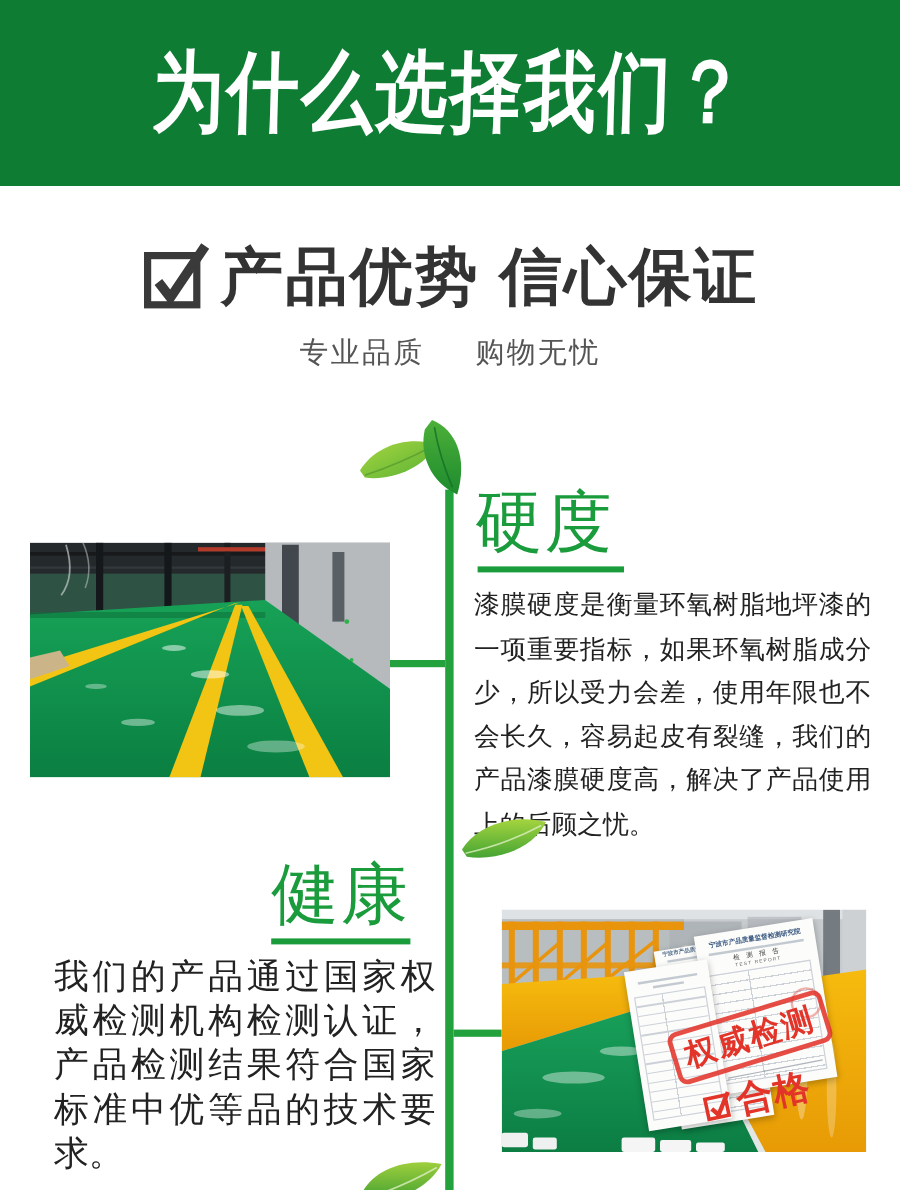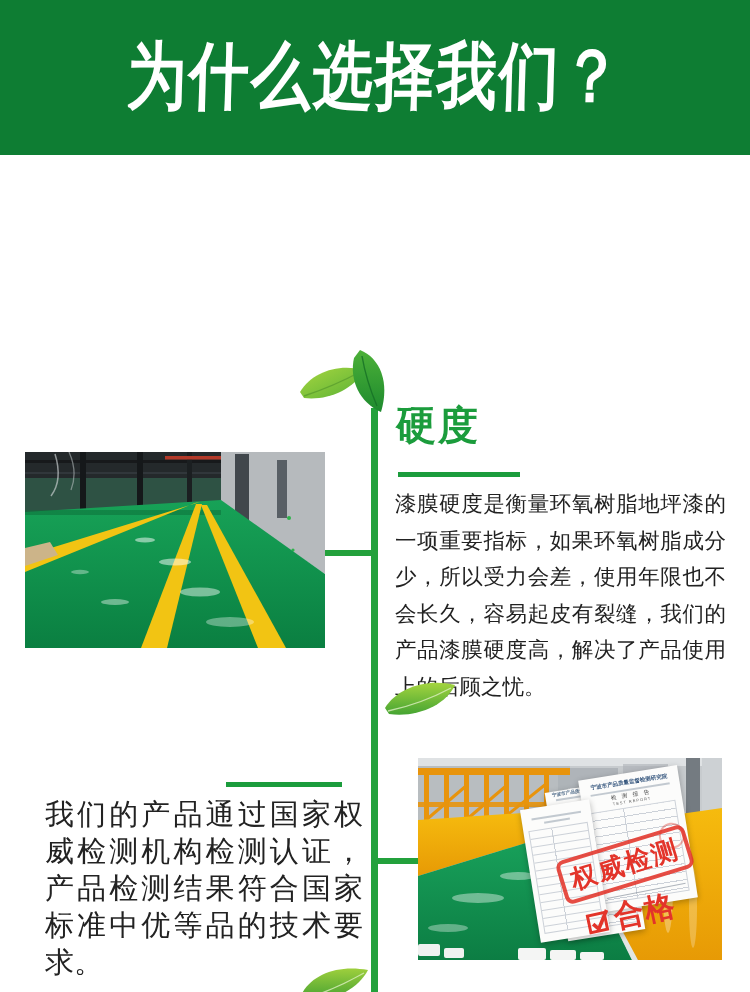--- a/index.html
+++ b/index.html
@@ -32,21 +32,21 @@
   .leaf-single { position:absolute; left:383px; top:678px; }
   .leaf-bottom { position:absolute; left:298px; top:962px; }
 
   
   .photo { position:absolute; overflow:hidden; }
   .photo-left  { left:25px;  top:452px; width:300px; height:196px; }
   .photo-right { left:418px; top:758px; width:304px; height:202px; }
   .photo svg { display:block; }
 
   
-  .feature-title { position:absolute; font-size:40px; font-weight:700; color:#1B9C3C; letter-spacing:2px; white-space:nowrap; }
+  .feature-title { position:absolute; font-size:56px; font-weight:400; color:#1B9C3C; letter-spacing:2px; white-space:nowrap; }
   .t-hardness { left:396px; top:398px; }
   .t-health   { left:226px; top:708px; }
   .feature-underline { position:absolute; height:5px; background:#1B9C3C; }
   .u-hardness { left:398px; top:472px; width:122px; }
   .u-health   { left:226px; top:782px; width:116px; }
   .feature-body { position:absolute; color:#222222; text-align:justify; }
   .b-hardness { left:395px; top:486px; width:331px; font-size:21.5px; line-height:36.5px; }
   .b-health   { left:45px;  top:796px; width:318px; font-size:29px;   line-height:37px; }
 
   
@@ -78,20 +78,35 @@
 </style>
 </head>
 <body>
 
 <div class="page">
 
   <header class="banner">
     <h1>为什么选择我们？</h1>
   </header>
 
+  <section class="adv-header">
+    <div class="adv-title-row">
+      <span class="checkbox-wrap">
+        <svg width="58" height="66" viewBox="0 0 58 66">
+          <rect x="5" y="19" width="41" height="41" fill="none" stroke="#3A3A3A" stroke-width="6"></rect>
+          <path d="M14 41 L24 54 L53 11" fill="none" stroke="#3A3A3A" stroke-width="8" stroke-linecap="butt" stroke-linejoin="miter"></path>
+        </svg>
+      </span>
+      <h2>产品优势 信心保证</h2>
+    </div>
+    <p class="adv-subtitle">
+      <span>专业品质</span>
+      <span>购物无忧</span>
+    </p>
+  </section>
 
   <div class="stem"></div>
   <div class="branch branch-left"></div>
   <div class="branch branch-right"></div>
 
   <span class="leaf-pair">
     <svg width="104" height="66" viewBox="0 0 104 66">
       <defs>
         <linearGradient id="lgLight" x1="0" y1="0" x2="1" y2="1">
           <stop offset="0" stop-color="#A8D640"></stop>
@@ -157,20 +172,21 @@
         <linearGradient id="lgSingle" x1="0" y1="0" x2="0" y2="1">
           <stop offset="0" stop-color="#A4D43F"></stop>
             <stop offset="1" stop-color="#45A433"></stop>
         </linearGradient>
       </defs>
       <path d="M2 30 C14 10 44 0 72 7 C63 27 34 40 6 36 Z" fill="url(#lgSingle)"></path>
       <path d="M5 33 Q38 26 68 10" fill="none" stroke="#DDEFC2" stroke-width="1.4" opacity=".8"></path>
     </svg>
   </span>
 
+  <h3 class="feature-title t-health">健康</h3>
   <div class="feature-underline u-health"></div>
   <p class="feature-body b-health">我们的产品通过国家权威检测机构检测认证，产品检测结果符合国家标准中优等品的技术要求。</p>
 
   <figure class="photo photo-right">
     <svg width="304" height="202" viewBox="0 0 304 202" style="position:absolute;left:0;top:0;">
       <defs>
         <linearGradient id="yG" x1="0" y1="0" x2="0" y2="1">
           <stop offset="0" stop-color="#F6BB0E"></stop>
             <stop offset="1" stop-color="#E79A05"></stop>
         </linearGradient>

